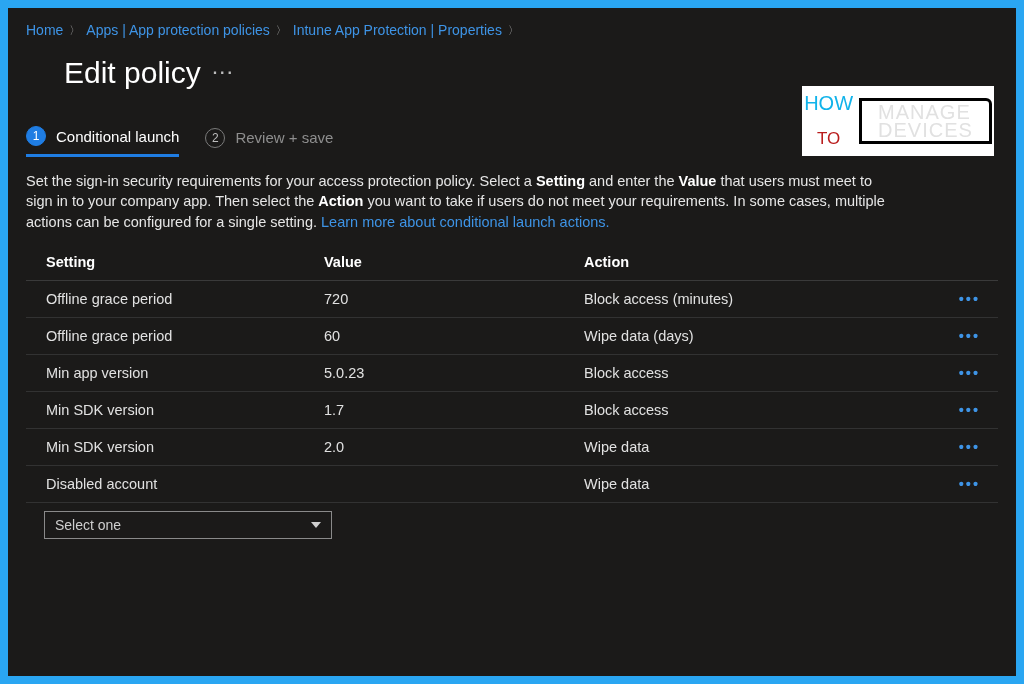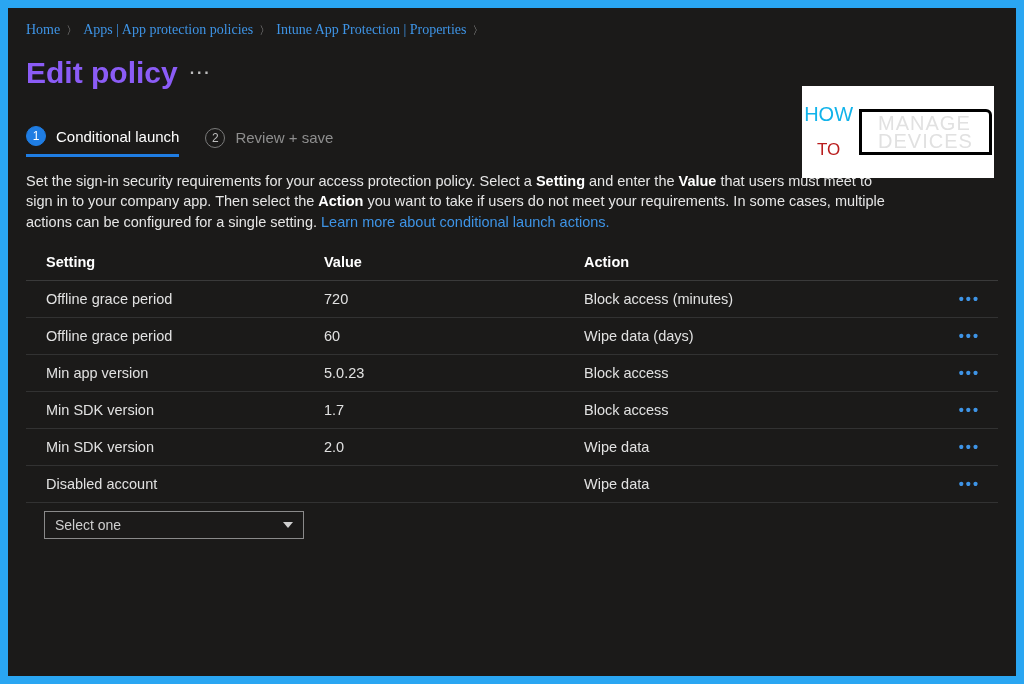--- a/index.html
+++ b/index.html
@@ -19,35 +19,34 @@
       position: relative;
       padding: 14px 18px 0 18px;
     }
     
     .breadcrumb {
       font-size: 14px;
       color: #4da3ff;
       display: flex;
       align-items: center;
       gap: 6px;
-      font-family: Liberation Serif, serif;
     }
     .breadcrumb a { color: #3e94e6; text-decoration: none; }
     .bc-sep { color: #9a9a9a; font-size: 11px; }
     
     .header { margin-top: 18px; }
     .title-row { display:flex; align-items:center; gap:12px;}
-    .title { font-size: 30px; font-weight: 700; color: #8b5cf6; }
+    .title { font-size: 30px; font-weight: 400; color: #ffffff; margin-left: 38px; }
     .ellipsis { color:#bdbdbd; letter-spacing:2px; font-weight:600;}
     .subtitle { font-size: 13.5px; color: #c9c9c9; margin-top: 4px; }
     
     .watermark {
       position: absolute;
       top: 78px; right: 22px;
-      width: 192px; height: 92px;
+      width: 192px; height: 70px;
       background: #fff;
       display:flex; align-items:center; justify-content:center;
       gap:6px; padding:6px;
     }
     .wm-how { font-family: Impact, Arial Black, sans-serif; font-size:20px; line-height:0.85; text-align:center;}
     .wm-how .h { color:#11b3ea;}
     .wm-how .t { color:#b91c1c; font-size:17px;margin-top:20px;}
     .wm-box { border:3px solid #000; border-top-right-radius:6px; padding:2px 16px; font-family: Impact, Arial Black, sans-serif; font-size:20px; line-height:0.9; letter-spacing:1px;}
     
     .tabs { display:flex; gap:26px; margin-top:36px; align-items:center;}
@@ -69,21 +68,21 @@
     table { width:100%; border-collapse: collapse; margin-top:12px; font-size:14.5px; }
     th { text-align:left; font-weight:600; color:#fff; padding:10px 8px; border-bottom:1px solid #3a3a3a;}
     td { padding:10px 8px; border-bottom:1px solid #323232; color:#e1e1e1;}
     th.col-setting, td.col-setting { width:290px; padding-left:20px;}
     th.col-value, td.col-value { width:260px; }
     th.col-action, td.col-action { }
     td.col-more { width:40px; text-align:right; color:#3e94e6; font-weight:700; letter-spacing:2px; cursor:pointer; padding-right:18px;}
     
     .select-wrap { padding:8px 18px 0 18px;}
     .select {
-      width: 260px;
+      width: 288px;
       border:1px solid #8a8a8a;
       background: transparent;
       color:#cfcfcf;
       font-size:14px;
       padding:5px 10px;
       display:flex; justify-content:space-between; align-items:center;
       cursor:pointer;
     }
     .chev-down {
       width:0; height:0; border-left:5px solid transparent; border-right:5px solid transparent; border-top:6px solid #cfcfcf;

